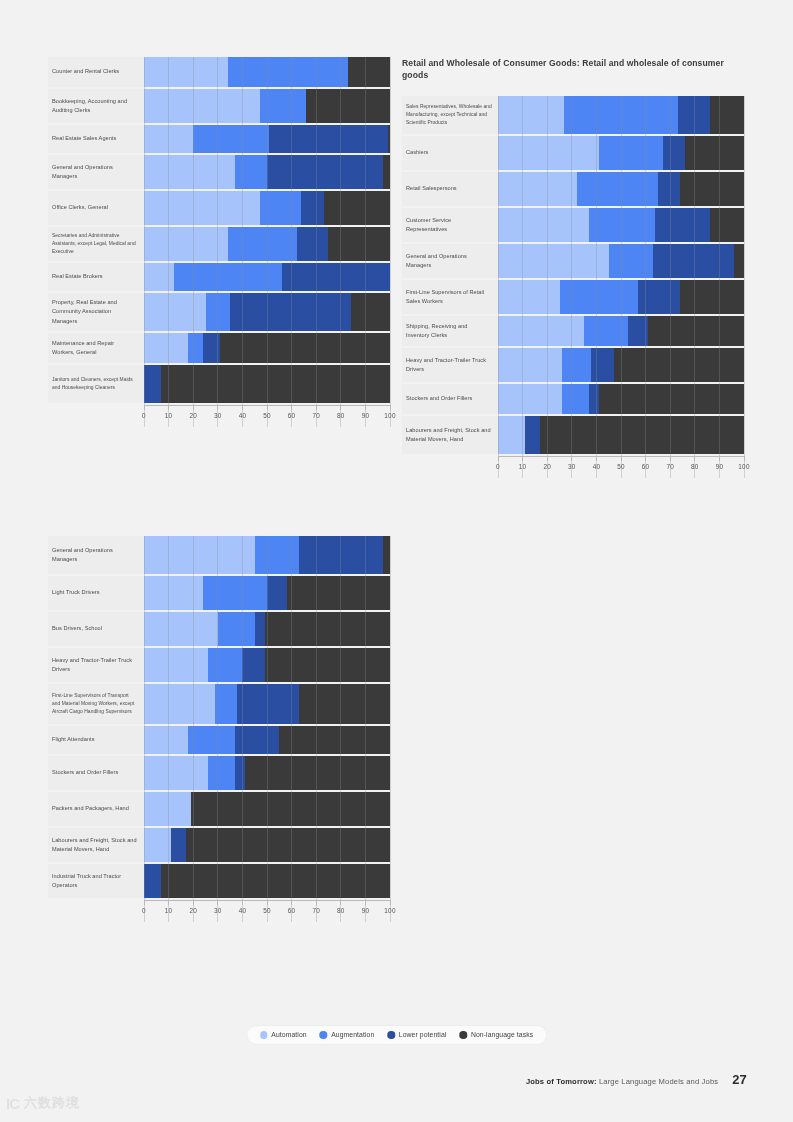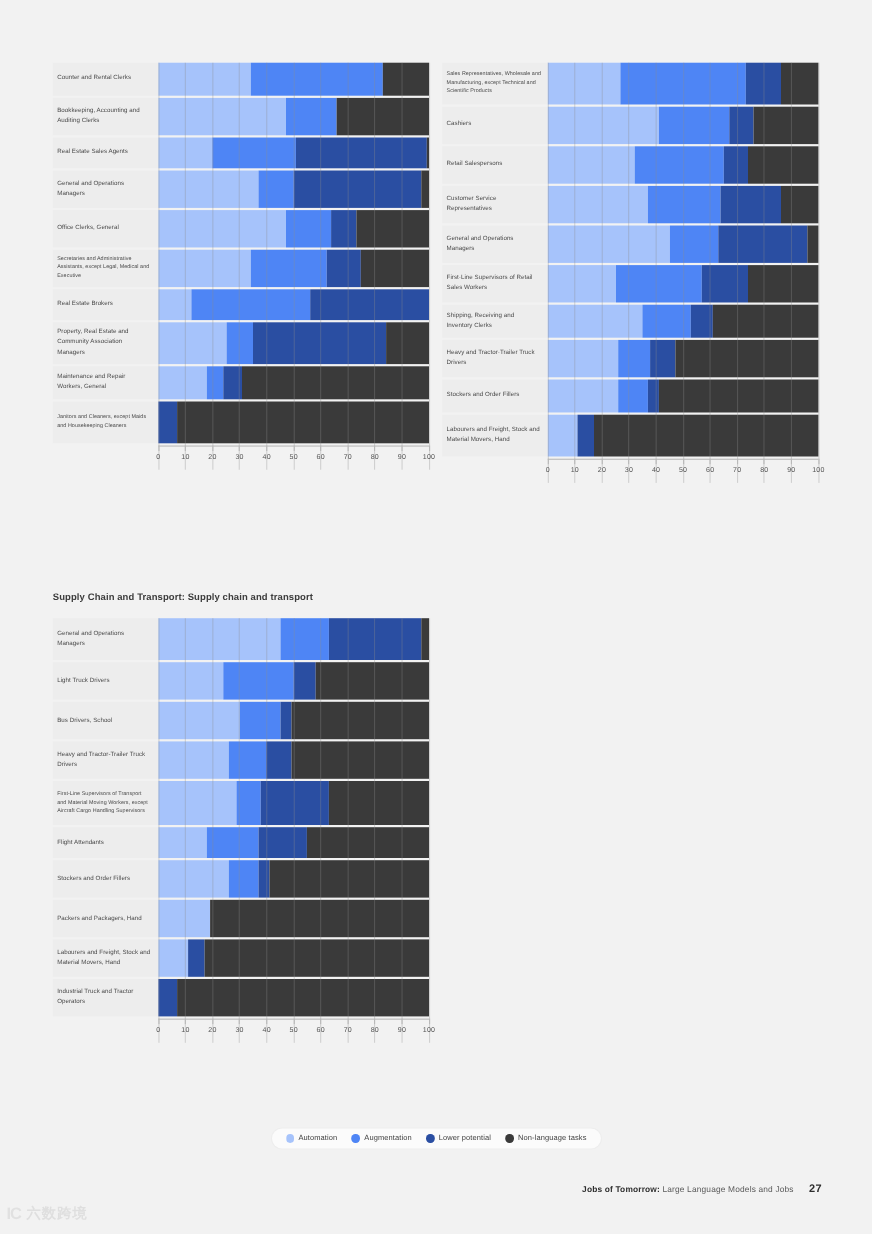--- a/index.html
+++ b/index.html
@@ -90,21 +90,21 @@
   .legend-dot{width:7.5px;height:7.5px;border-radius:50%;display:block;}
   .legend-label{font-size:6.8px;color:#3f3f3f;letter-spacing:.1px;}
 
   
   .footer{
     position:absolute;right:46px;bottom:35px;
     font-size:7.6px;color:#5a5a5a;letter-spacing:.15px;
     display:flex;align-items:baseline;gap:14px;
   }
   .footer b{color:#2d2d2d;}
-  .footer .pageno{font-weight:bold;color:#2d2d2d;font-size:10px;}
+  .footer .pageno{font-weight:bold;color:#2d2d2d;font-size:13px;}
 
   
   .watermark{
     position:absolute;left:6px;bottom:10px;
     display:flex;align-items:center;gap:5px;
     opacity:.55;
   }
   .wm-mark{
     font-size:15px;color:#d4d4d4;font-weight:bold;line-height:1;
     letter-spacing:-1px;
@@ -241,20 +241,21 @@
           <div class="tlabel" style="left: 80%;">80</div>
           <div class="tick" style="left: calc(90% - 0.5px);"></div>
           <div class="tlabel" style="left: 90%;">90</div>
           <div class="tick" style="left: calc(100% - 0.5px);"></div>
           <div class="tlabel" style="left: 100%;">100</div>
         </div>
     </div>
   </div>
 
   <div class="chart-block" style="left:402px;top:57px;width:342px;">
+    <div class="chart-title">Retail and Wholesale of Consumer Goods: Retail and wholesale of consumer goods</div>
     <div class="chart-body">
       <div class="rows">
           <div class="row" style="height: 38px;">
             <div class="row-label tiny">Sales Representatives, Wholesale and Manufacturing, except Technical and Scientific Products</div>
             <div class="row-bars">
               <div class="seg seg-automation" style="width: 27%;"></div>
               <div class="seg seg-augmentation" style="width: 46%;"></div>
               <div class="seg seg-lower" style="width: 13%;"></div>
               <div class="seg seg-nonlang" style="width: 14%;"></div>
             </div>
@@ -375,21 +376,20 @@
           <div class="tlabel" style="left: 80%;">80</div>
           <div class="tick" style="left: calc(90% - 0.5px);"></div>
           <div class="tlabel" style="left: 90%;">90</div>
           <div class="tick" style="left: calc(100% - 0.5px);"></div>
           <div class="tlabel" style="left: 100%;">100</div>
         </div>
     </div>
   </div>
 
   <div class="chart-block" style="left:48px;top:536px;width:342px;">
-    <div class="chart-title">Supply Chain and Transport: Supply chain and transport</div>
     <div class="chart-body">
       <div class="rows">
           <div class="row" style="height: 38px;">
             <div class="row-label">General and Operations Managers</div>
             <div class="row-bars">
               <div class="seg seg-automation" style="width: 45%;"></div>
               <div class="seg seg-augmentation" style="width: 18%;"></div>
               <div class="seg seg-lower" style="width: 34%;"></div>
               <div class="seg seg-nonlang" style="width: 3%;"></div>
             </div>

